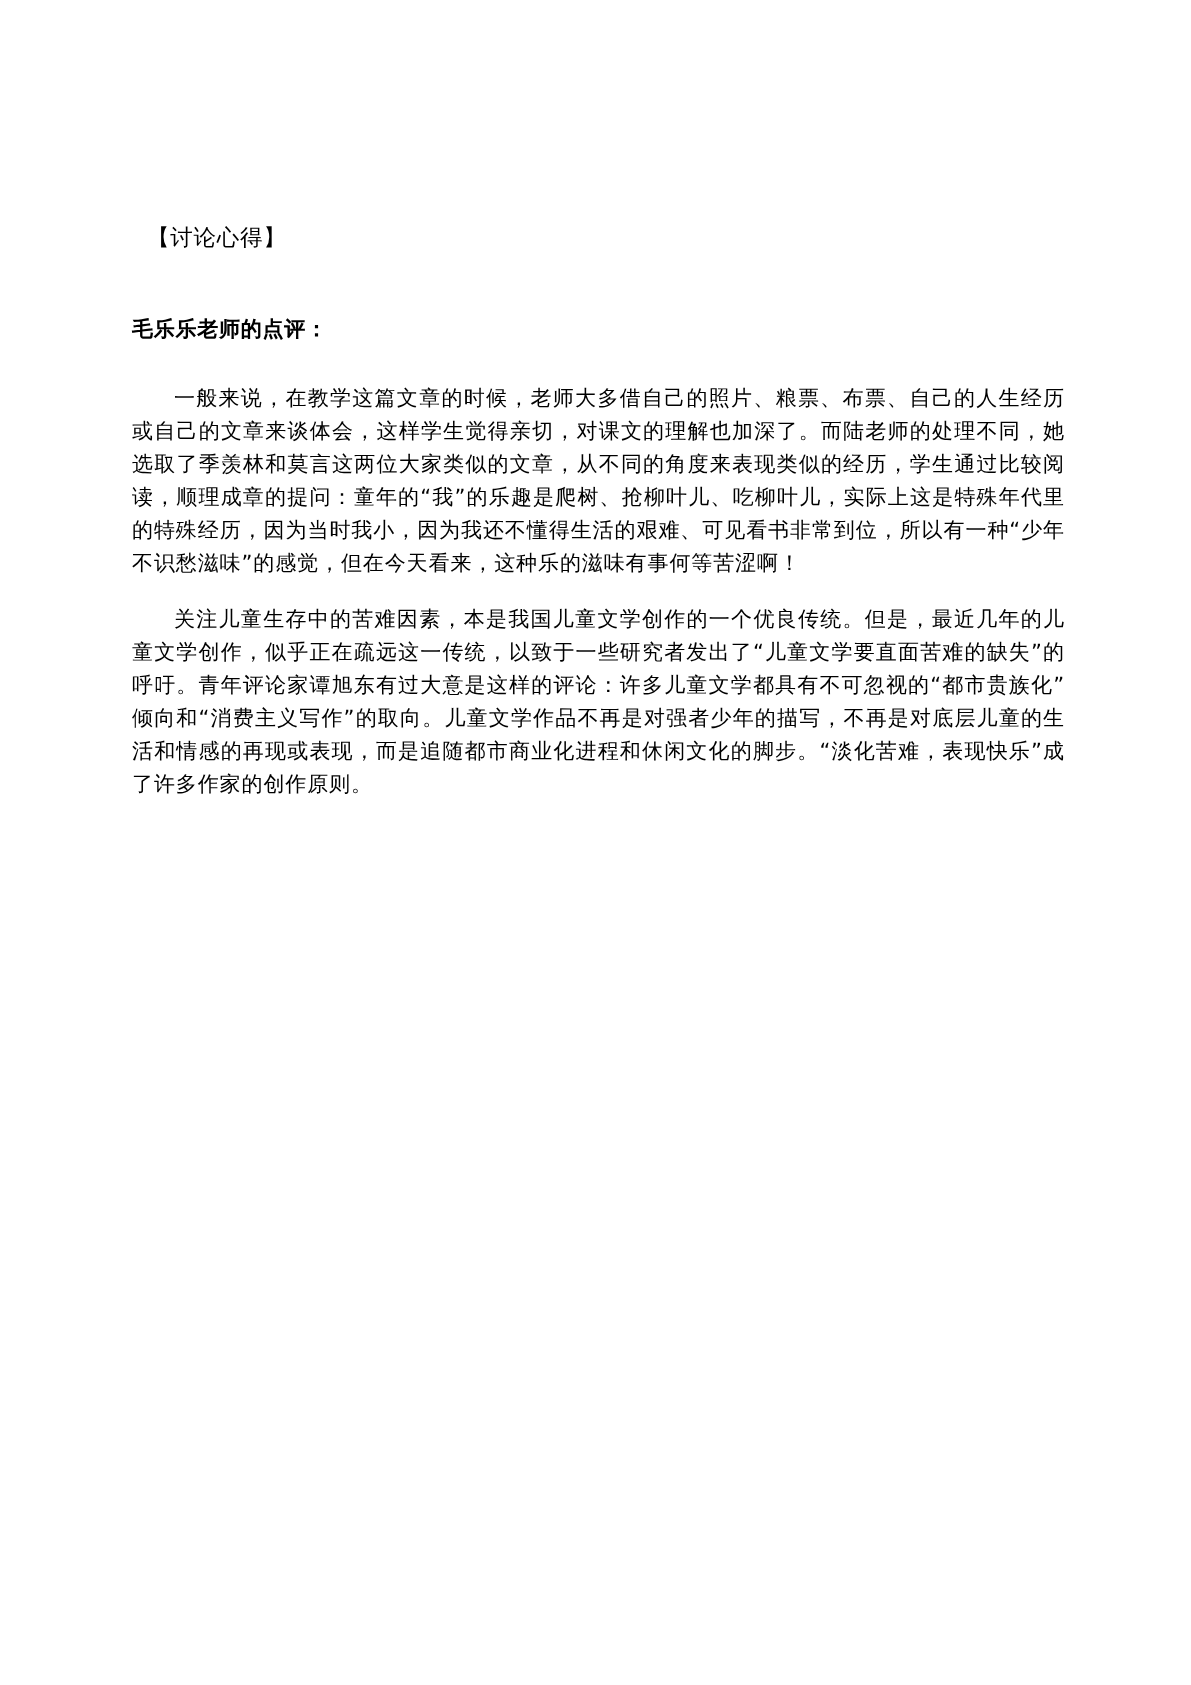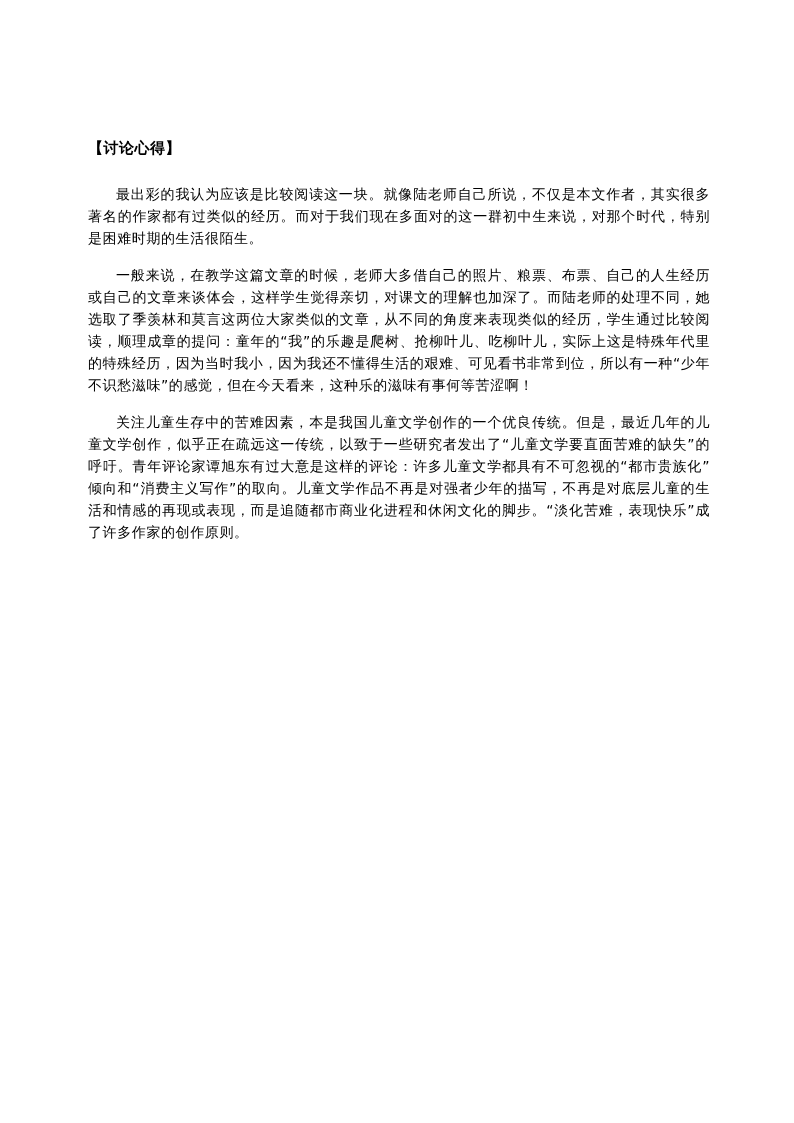--- a/index.html
+++ b/index.html
@@ -14,23 +14,23 @@
     margin: 0 auto;
     background: #ffffff;
     box-sizing: border-box;
     padding: 137px 84px 0 88px;
     font-family: "DejaVu Sans", "Liberation Sans", sans-serif;
     color: #000000;
     overflow: hidden;
   }
   .section-title {
     font-size: 15px;
-    font-weight: bold;
+    font-weight: normal;
     line-height: 22px;
-    margin: 0;
+    margin: 10px;
     letter-spacing: 0.5px;
   }
   .reviewer-heading {
     font-size: 14px;
     font-weight: bold;
     line-height: 22px;
     margin: 40px 0 0 0;
     letter-spacing: 0.5px;
   }
   .body-text {
@@ -46,19 +46,19 @@
     letter-spacing: 0.6px;
     word-break: break-all;
   }
 </style>
 </head>
 <body>
 
 <div class="page">
   <h1 class="section-title">【讨论心得】</h1>
 
+  <h2 class="reviewer-heading">毛乐乐老师的点评：</h2>
 
   <div class="body-text">
-    <p>最出彩的我认为应该是比较阅读这一块。就像陆老师自己所说，不仅是本文作者，其实很多著名的作家都有过类似的经历。而对于我们现在多面对的这一群初中生来说，对那个时代，特别是困难时期的生活很陌生。</p>
     <p>一般来说，在教学这篇文章的时候，老师大多借自己的照片、粮票、布票、自己的人生经历或自己的文章来谈体会，这样学生觉得亲切，对课文的理解也加深了。而陆老师的处理不同，她选取了季羡林和莫言这两位大家类似的文章，从不同的角度来表现类似的经历，学生通过比较阅读，顺理成章的提问：童年的“我”的乐趣是爬树、抢柳叶儿、吃柳叶儿，实际上这是特殊年代里的特殊经历，因为当时我小，因为我还不懂得生活的艰难、可见看书非常到位，所以有一种“少年不识愁滋味”的感觉，但在今天看来，这种乐的滋味有事何等苦涩啊！</p>
     <p>关注儿童生存中的苦难因素，本是我国儿童文学创作的一个优良传统。但是，最近几年的儿童文学创作，似乎正在疏远这一传统，以致于一些研究者发出了“儿童文学要直面苦难的缺失”的呼吁。青年评论家谭旭东有过大意是这样的评论：许多儿童文学都具有不可忽视的“都市贵族化”倾向和“消费主义写作”的取向。儿童文学作品不再是对强者少年的描写，不再是对底层儿童的生活和情感的再现或表现，而是追随都市商业化进程和休闲文化的脚步。“淡化苦难，表现快乐”成了许多作家的创作原则。</p>
   </div>
 </div>
 
 </body></html>

